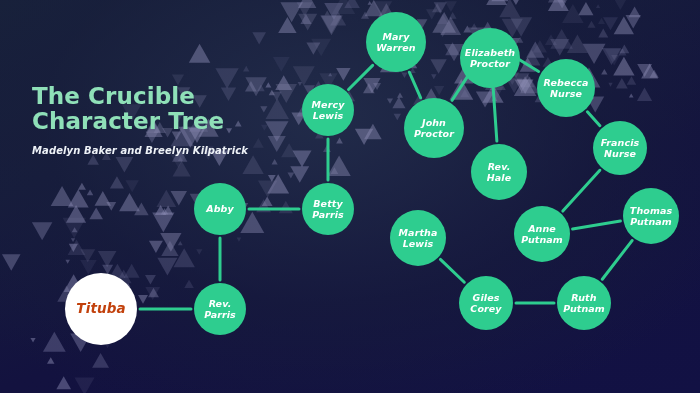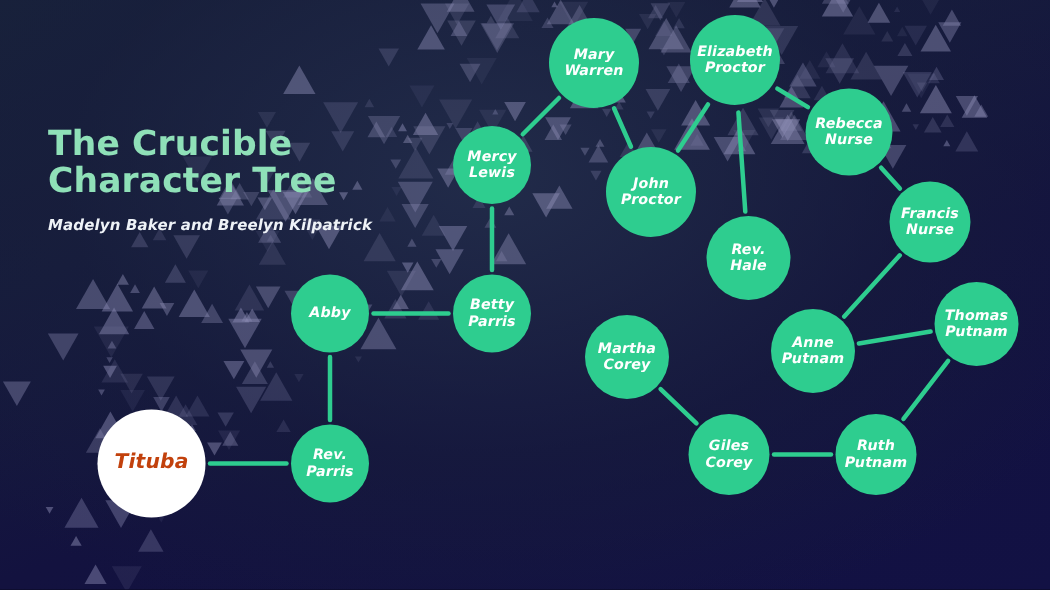--- a/index.html
+++ b/index.html
@@ -382,21 +382,21 @@
       </div>
       <div class="node green" style="left: 302px; top: 84px; width: 52px; height: 52px;">
         <span class="lbl">Mercy Lewis</span>
       </div>
       <div class="node green" style="left: 366px; top: 12px; width: 60px; height: 60px;">
         <span class="lbl">Mary Warren</span>
       </div>
       <div class="node green" style="left: 404px; top: 98px; width: 60px; height: 60px;">
         <span class="lbl">John Proctor</span>
       </div>
-      <div class="node green" style="left: 460px; top: 10px; width: 60px; height: 60px;">
+      <div class="node green" style="left: 460px; top: 28px; width: 60px; height: 60px;">
         <span class="lbl">Elizabeth Proctor</span>
       </div>
       <div class="node green" style="left: 537px; top: 59px; width: 58px; height: 58px;">
         <span class="lbl">Rebecca Nurse</span>
       </div>
       <div class="node green" style="left: 471px; top: 144px; width: 56px; height: 56px;">
         <span class="lbl">Rev. Hale</span>
       </div>
       <div class="node green" style="left: 593px; top: 121px; width: 54px; height: 54px;">
         <span class="lbl">Francis Nurse</span>
@@ -407,16 +407,16 @@
       <div class="node green" style="left: 514px; top: 206px; width: 56px; height: 56px; text-align: center;">
         <span class="lbl">Anne Putnam</span>
       </div>
       <div class="node green" style="left: 557px; top: 276px; width: 54px; height: 54px; justify-content: center;">
         <span class="lbl">Ruth Putnam</span>
       </div>
       <div class="node green" style="left: 459px; top: 276px; width: 54px; height: 54px; justify-content: center;">
         <span class="lbl">Giles Corey</span>
       </div>
       <div class="node green" style="left: 390px; top: 210px; width: 56px; height: 56px;">
-        <span class="lbl">Martha Corey</span>
+        <span class="lbl">Martha Lewis</span>
       </div>
     </div>
 </div>
 
 </body></html>

